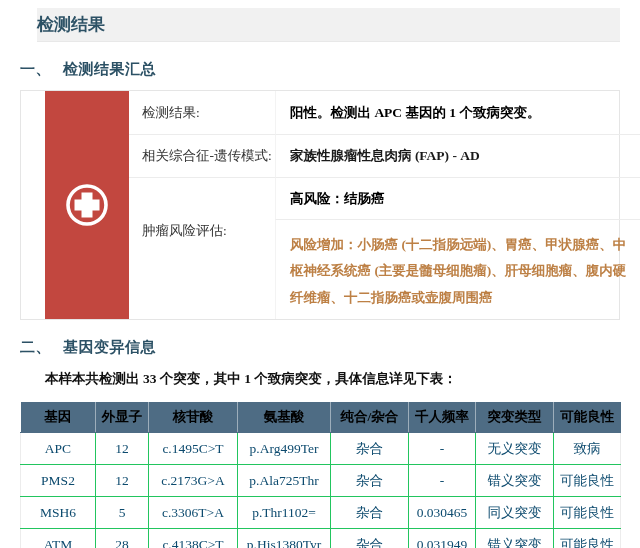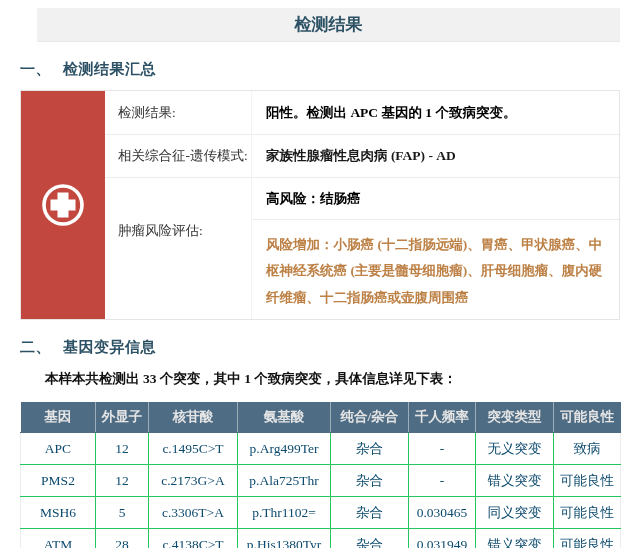--- a/index.html
+++ b/index.html
@@ -5,36 +5,36 @@
   html,body{margin:0;padding:0;}
   body{
     width:640px;height:548px;overflow:hidden;background:#ffffff;
     font-family:"Liberation Serif","DejaVu Serif",serif;
     color:#222;position:relative;
   }
   .doc{width:600px;margin:0 auto;}
   
   .banner{
     margin-top:8px;height:33px;line-height:33px;background:#f1f1f1;
-    text-align:center;font-size:17px;font-weight:bold;color:#2c5165;
+    font-size:17px;font-weight:bold;color:#2c5165;
     border-bottom:1px solid #e8e8e8;
     margin-left:17px;
   }
   
   .sec-head{
     margin-top:16px;font-size:15px;font-weight:bold;color:#2c5165;
     letter-spacing:.5px;height:22px;line-height:22px;
   }
   .sec-head .prefix{margin-right:12px;}
   
   .summary{
     margin-top:10px;display:grid;
     grid-template-columns:84px 146px 370px;
     grid-template-rows:43px 43px 42px 100px;
-    border:1px solid #e5e5e5;background:#fff;
+    border:1px solid #e5e5e5;background:#fff;padding-left:24px;
   }
   .redcell{
     grid-column:1;grid-row:1 / span 4;background:#c2473f;
     display:flex;align-items:center;justify-content:center;
   }
   .lbl{
     font-size:13.5px;color:#333;display:flex;align-items:center;
     padding-left:13px;border-top:1px solid #ececec;
   }
   .val{
@@ -57,21 +57,21 @@
   .intro{
     margin-top:11px;padding-left:25px;font-size:13.5px;font-weight:bold;
     color:#111;height:20px;line-height:20px;
   }
   
   table.variants{
     margin-top:13px;border-collapse:collapse;table-layout:fixed;
     width:600px;font-size:13.5px;
   }
   table.variants th{
-    background:#4e6c84;color:#e5e5e5;font-weight:bold;height:30px;
+    background:#4e6c84;color:#000000;font-weight:bold;height:30px;
     border-right:1px solid rgba(255,255,255,.45);
     border-bottom:1px solid #4e6c84;text-align:center;padding:0;
   }
   table.variants th:last-child{border-right:none;}
   table.variants td{
     height:31px;text-align:center;border:1px solid #22c55e;
     color:#0c4a6e;padding:0;background:#fff;
   }
   table.variants tr td:first-child{border-left:1px solid #ececec;}
   table.variants tr td:last-child{border-right:1px solid #ececec;}

